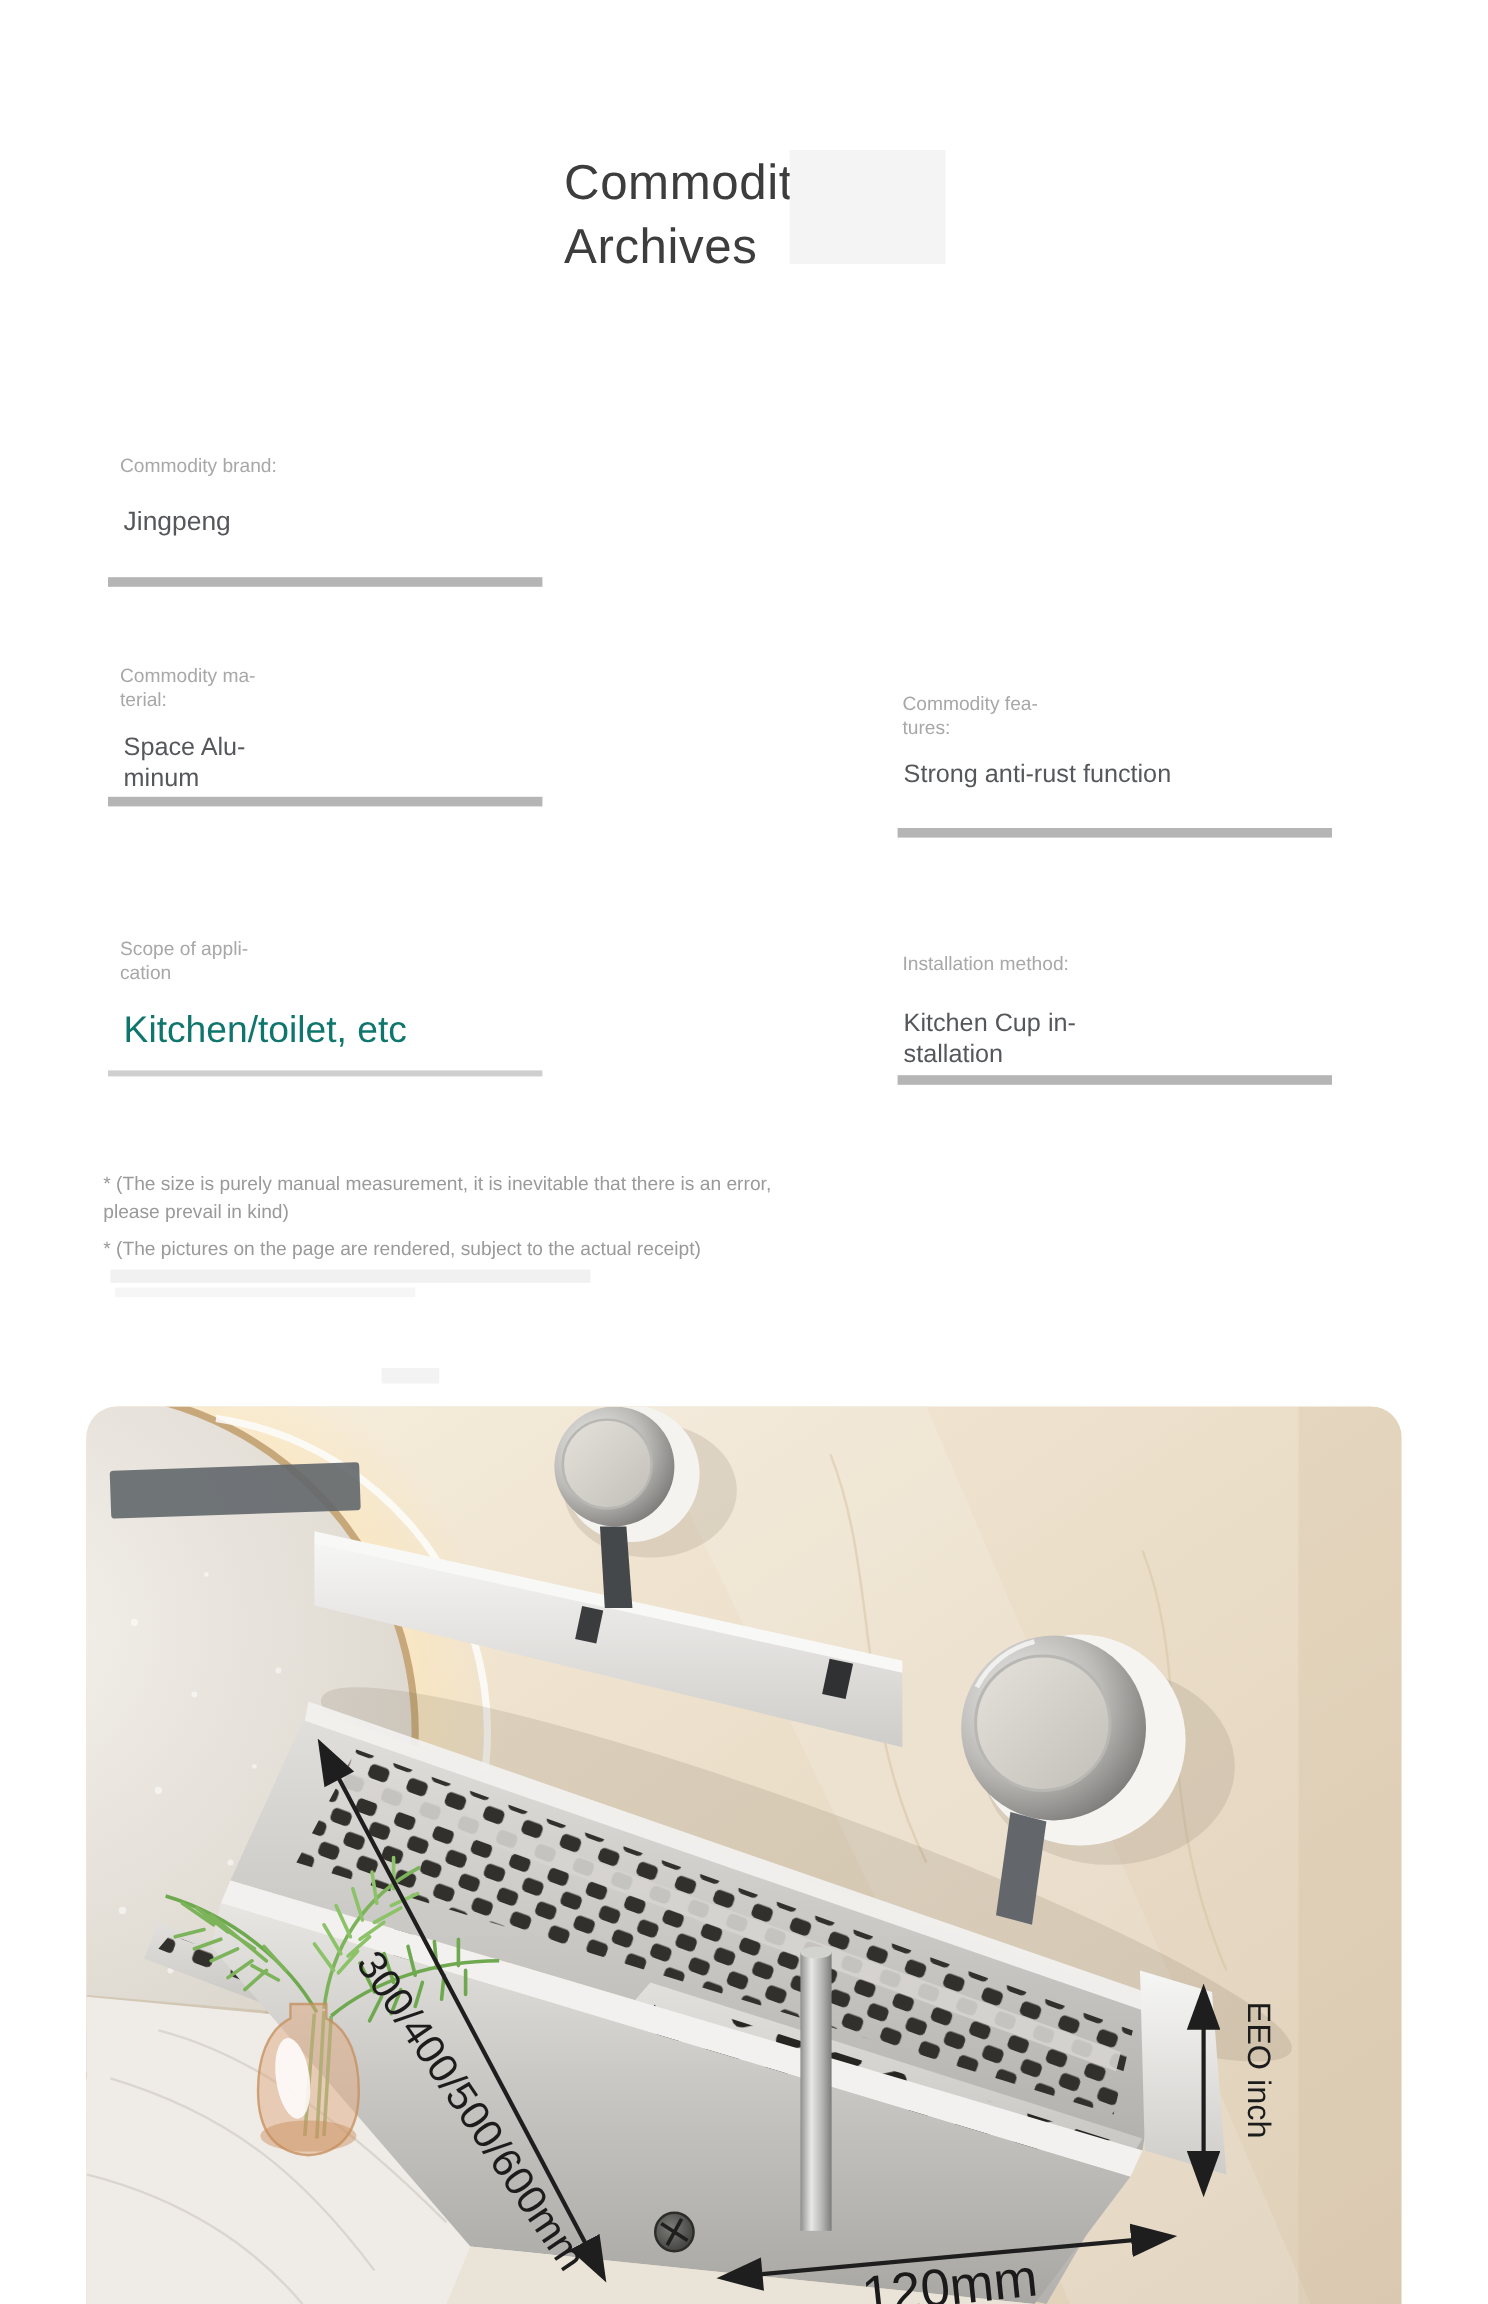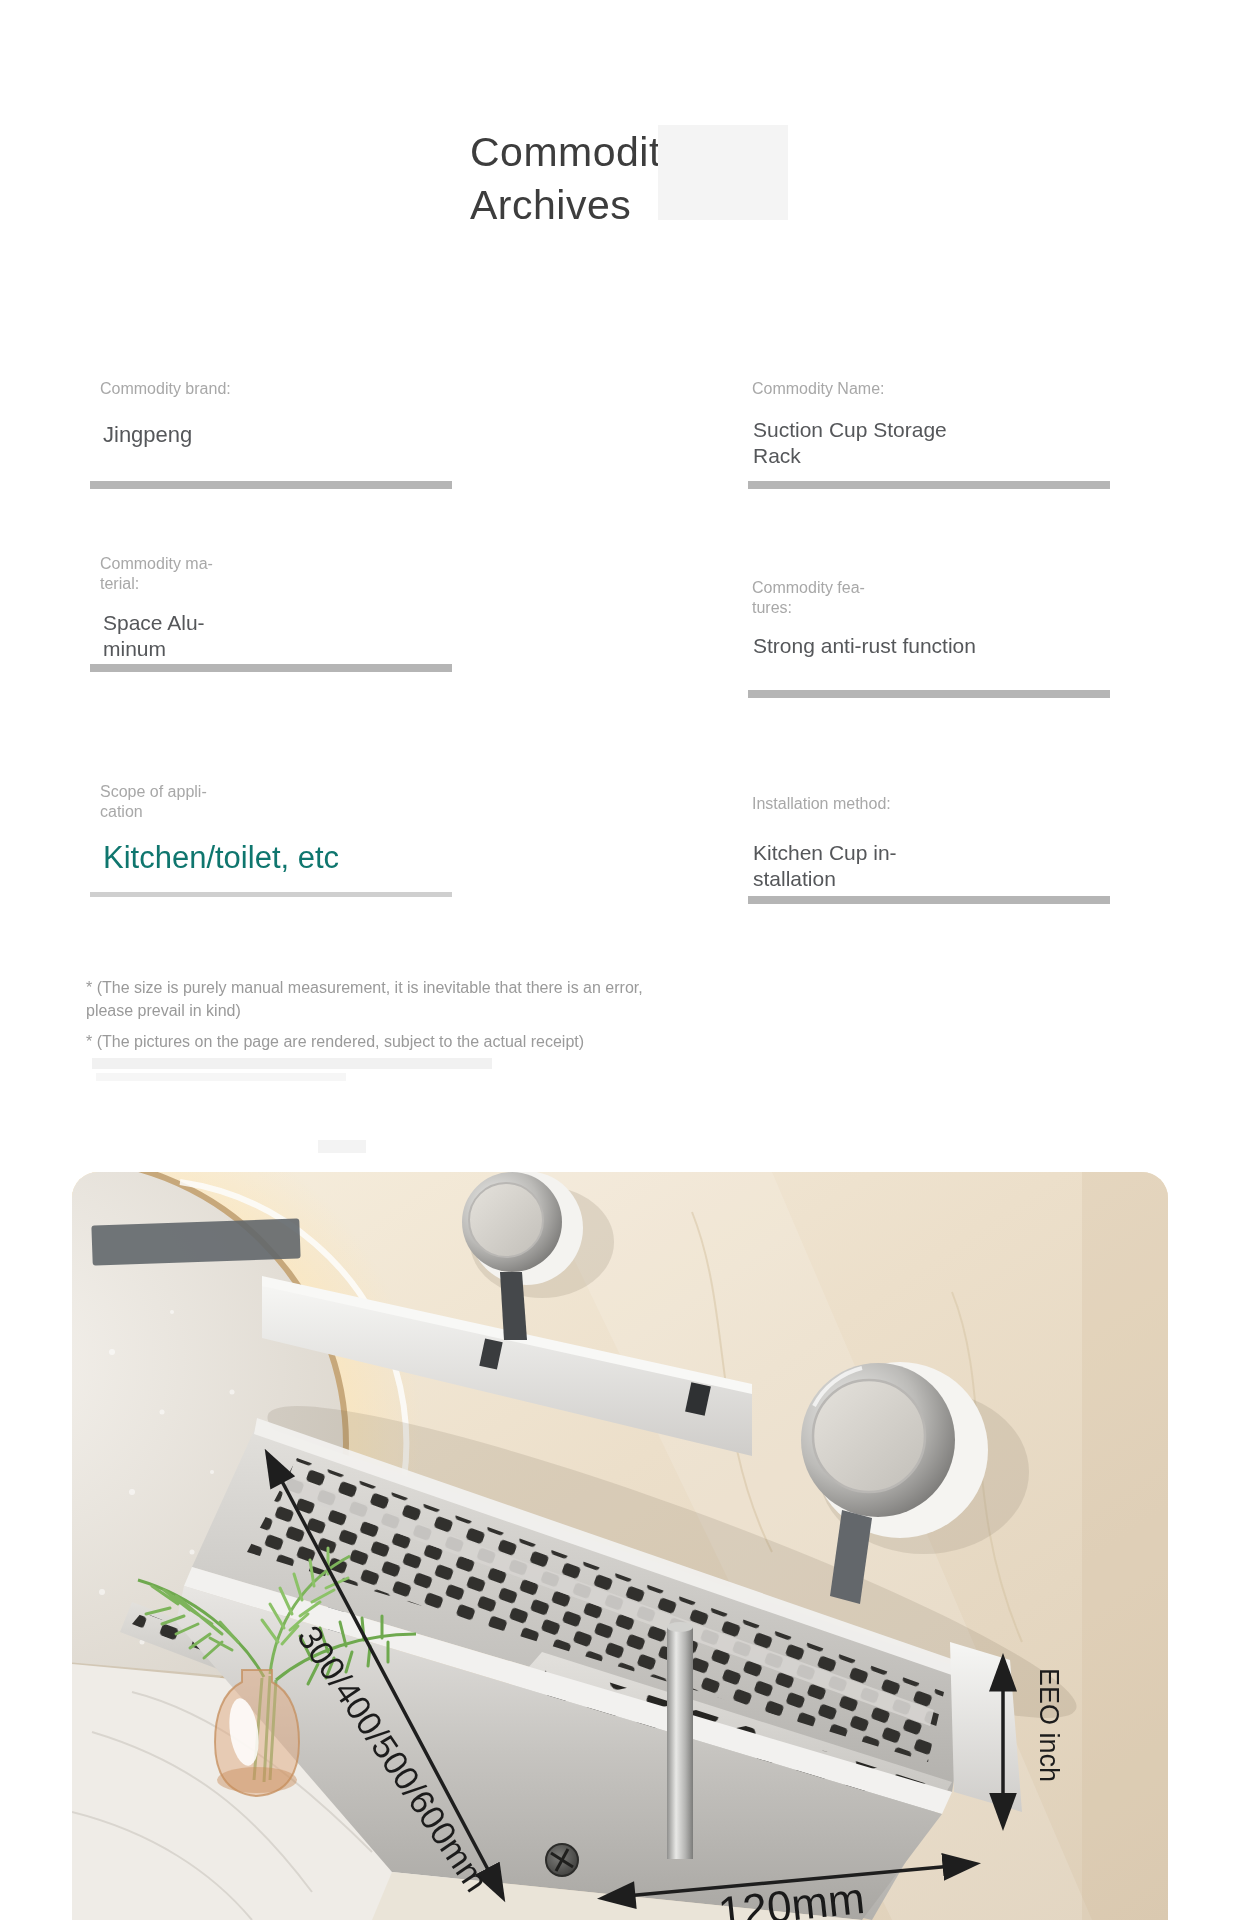--- a/index.html
+++ b/index.html
@@ -42,26 +42,20 @@
   <div id="title" class="pre">Commodity
 Archives</div>
   <div class="ghost" style="left:658px;top:125px;width:130px;height:95px;"></div>
 
   <div class="spec-cell" style="left:90px;top:375px;height:120px;">
     <div class="spec-label pre" style="top:4px;">Commodity brand:</div>
     <div class="spec-value pre" style="top:46px;">Jingpeng</div>
     <div class="spec-line" style="top:106px;"></div>
   </div>
 
-  <div class="spec-cell" style="left:748px;top:375px;height:120px;">
-    <div class="spec-label pre" style="top:4px;left:4px;">Commodity Name:</div>
-    <div class="spec-value value-sm pre" style="top:42px;left:5px;">Suction Cup Storage
-Rack</div>
-    <div class="spec-line" style="top:106px;"></div>
-  </div>
 
   <div class="spec-cell" style="left:90px;top:546px;height:130px;">
     <div class="spec-label pre" style="top:8px;">Commodity ma-
 terial:</div>
     <div class="spec-value value-sm pre" style="top:64px;">Space Alu-
 minum</div>
     <div class="spec-line" style="top:118px;"></div>
   </div>
 
   <div class="spec-cell" style="left:748px;top:570px;height:130px;">

